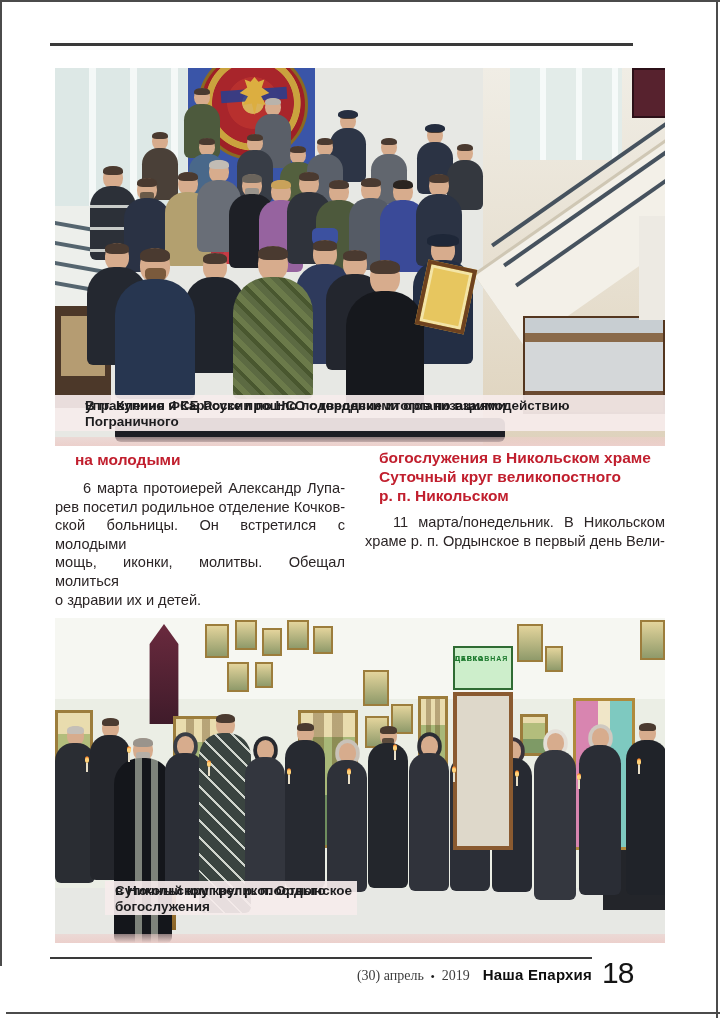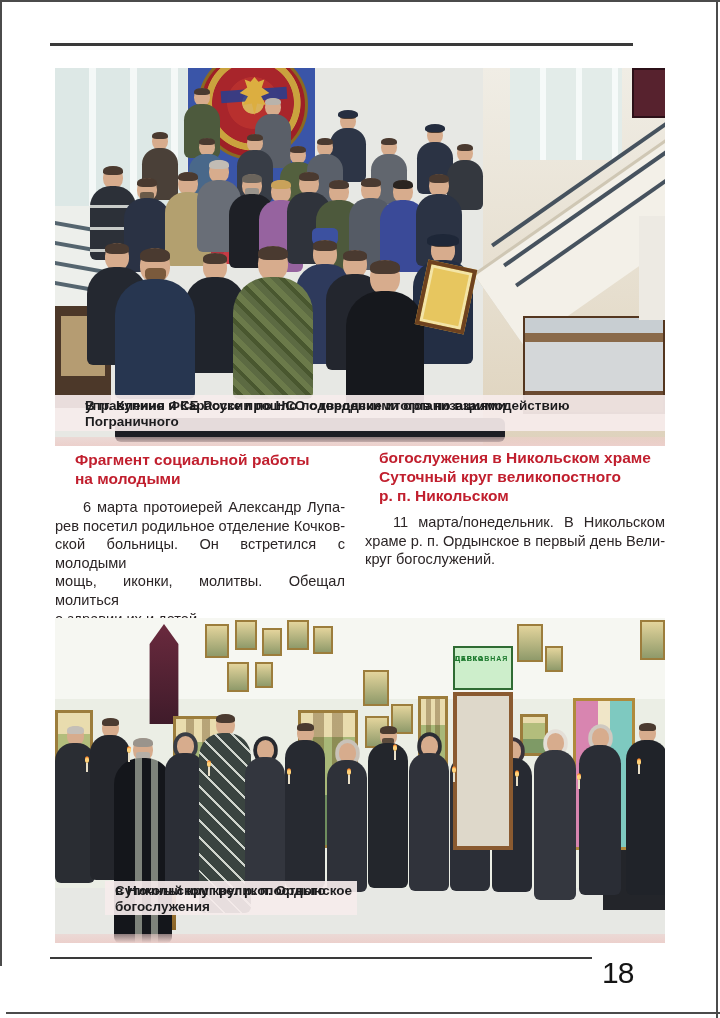--- a/index.html
+++ b/index.html
@@ -295,41 +295,39 @@
     <div class="p1-front-mass"></div>
     <div class="photo-caption">
         <div class="cap-line">В гг. Купино и Карасуке прошло подведение итогов по взаимодействию Пограничного</div>
         <div class="cap-line">управления ФСБ России по НСО с городскими организациями</div>
       </div>
     <div class="pink-strip"></div>
   </div>
 
   <div class="article article1">
     <div class="heading">
-        <div class="head-line">Фрагмент социальной работы</div>
         <div class="head-line">на молодыми</div>
       </div>
     <div class="body-text">
         <div class="body-line">6 марта протоиерей Александр Лупа-</div>
         <div class="body-line">рев посетил родильное отделение Кочков-</div>
         <div class="body-line">ской больницы. Он встретился с молодыми</div>
         <div class="body-line">мощь, иконки, молитвы. Обещал молиться</div>
         <div class="body-line">о здравии их и детей.</div>
       </div>
   </div>
   <div class="article article2">
     <div class="heading">
         <div class="head-line">богослужения в Никольском храме</div>
         <div class="head-line">Суточный круг великопостного</div>
         <div class="head-line">р. п. Никольском</div>
       </div>
     <div class="body-text">
         <div class="body-line">11 марта/понедельник. В Никольском</div>
         <div class="body-line">храме р. п. Ордынское в первый день Вели-</div>
-        <div class="body-line">круг богослужений.</div>
       </div>
   </div>
 
   <div class="photo photo2" id="photo2">
     <div class="p2-wall"></div>
     <div id="p2-icons" style="position:absolute;inset:0;">
         <div class="icon" style="position: absolute; left: 0px; top: 92px; width: 38px; height: 125px; background: linear-gradient(rgb(233, 220, 174) 0px, rgb(233, 220, 174) 18%, rgb(179, 189, 124) 18%, rgb(179, 189, 124) 60%, rgb(126, 154, 102) 60%, rgb(126, 154, 102) 100%); border: 3px solid rgb(156, 125, 60);"></div>
         <div class="icon" style="position: absolute; left: 85px; top: 6px; width: 48px; height: 100px; background: linear-gradient(rgb(106, 42, 62), rgb(63, 27, 42)); clip-path: polygon(50% 0px, 80% 20%, 80% 100%, 20% 100%, 20% 20%);"></div>
         <div class="icon" style="position: absolute; left: 118px; top: 98px; width: 50px; height: 132px; background: linear-gradient(90deg, rgba(0, 0, 0, 0) 0px, rgba(0, 0, 0, 0) 22%, rgba(90, 60, 20, 0.35) 22%, rgba(90, 60, 20, 0.35) 42%, rgba(0, 0, 0, 0) 42%, rgba(0, 0, 0, 0) 58%, rgba(90, 60, 20, 0.35) 58%, rgba(90, 60, 20, 0.35) 78%, rgba(0, 0, 0, 0) 78%), linear-gradient(rgb(233, 220, 174) 0px, rgb(233, 220, 174) 18%, rgb(168, 184, 120) 18%, rgb(168, 184, 120) 62%, rgb(111, 142, 94) 62%, rgb(111, 142, 94) 100%); border: 3px solid rgb(156, 125, 60);"></div>
         <div class="icon" style="position: absolute; left: 150px; top: 6px; width: 24px; height: 34px; background: linear-gradient(rgb(227, 212, 156), rgb(143, 154, 106)); border: 2px solid rgb(156, 125, 60);"></div>
@@ -454,14 +452,20 @@
         <div class="candle-stick" style="position: absolute; left: 583px; top: 147px;"></div>
       </div>
     <div class="photo-caption">
         <div class="cap-line">Суточный круг великопостного богослужения</div>
         <div class="cap-line">в Никольском круг р. п. Ордынское</div>
       </div>
     <div class="pink-strip"></div>
   </div>
 
   <div class="footer-rule"></div>
+  <div class="footer-meta">
+    <span class="f-issue">(30) апрель</span>
+    <span class="f-dot">•</span>
+    <span class="f-year">2019</span>
+    <span class="f-mag">Наша Епархия</span>
+  </div>
   <div class="page-num">18</div>
 </div>
 
 </body></html>

